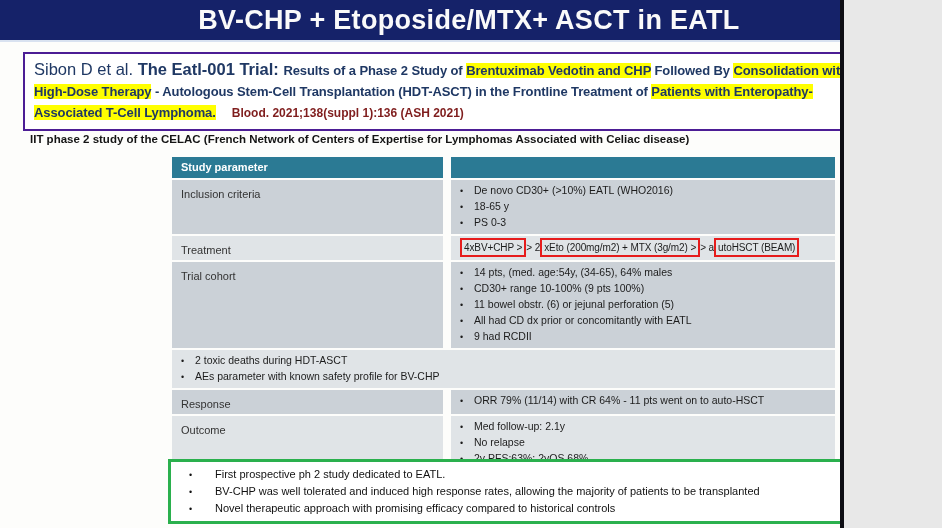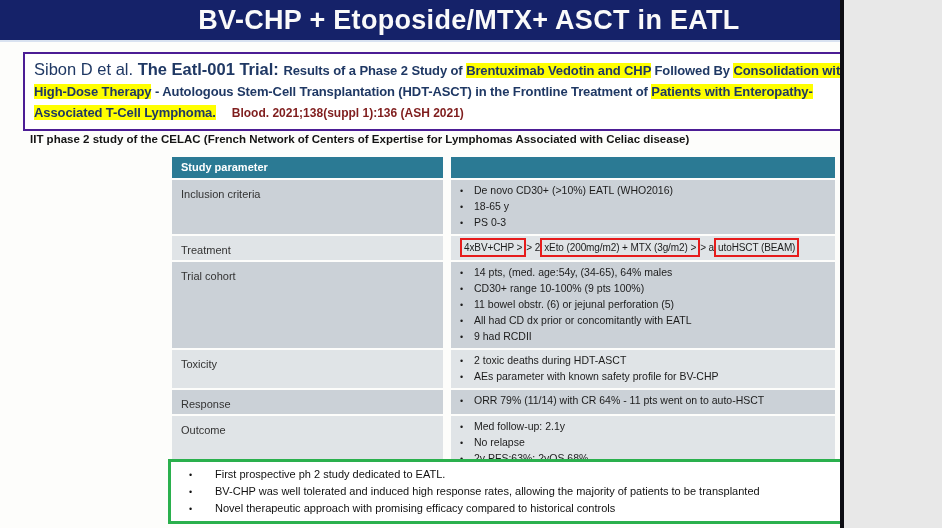--- a/index.html
+++ b/index.html
@@ -116,21 +116,20 @@
               <span class="bullet-glyph">•</span>
               <span class="bullet-text">All had CD dx prior or concomitantly with EATL</span>
             </div>
             <div class="bullet-line">
               <span class="bullet-glyph">•</span>
               <span class="bullet-text">9 had RCDII</span>
             </div>
           </div>
         </div>
         <div class="t-row shade-light">
-          <div class="cell label">Toxicity</div>
           <div class="cell value">
             <div class="bullet-line">
               <span class="bullet-glyph">•</span>
               <span class="bullet-text">2 toxic deaths during HDT-ASCT</span>
             </div>
             <div class="bullet-line">
               <span class="bullet-glyph">•</span>
               <span class="bullet-text">AEs parameter with known safety profile for BV-CHP</span>
             </div>
           </div>

